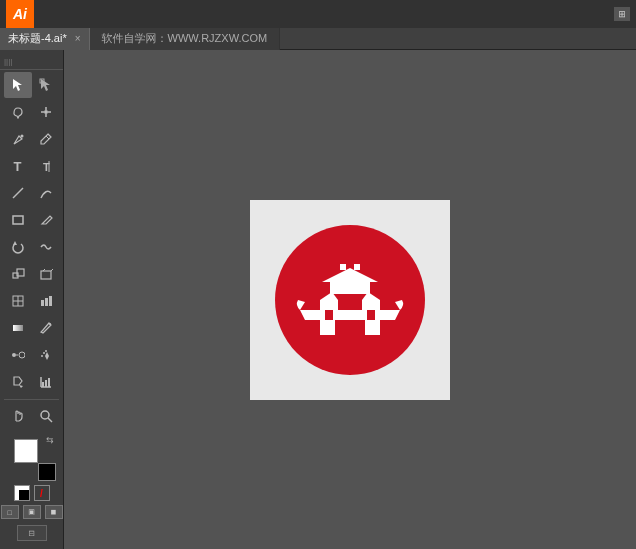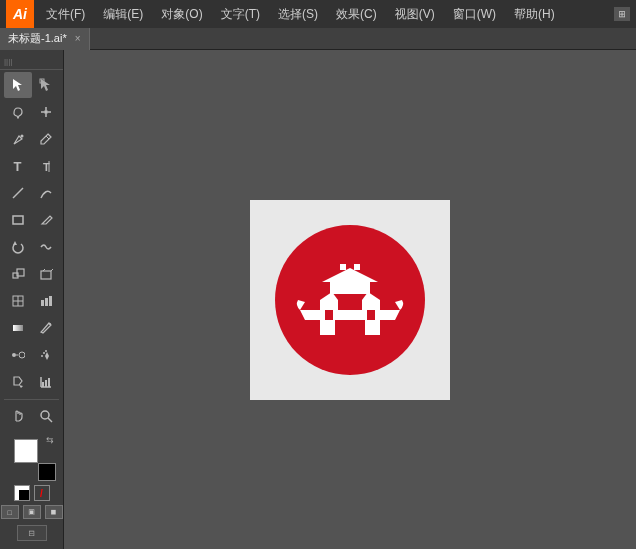--- a/index.html
+++ b/index.html
@@ -183,41 +183,33 @@
       justify-content: center;
       gap: 4px;
       margin: 2px 4px;
     }
   </style>
 </head>
 <body>
 
 <div id="title-bar">
   <div id="app-logo">Ai</div>
-  <div id="menu-bar">
-    <span class="menu-item">文件(F)</span>
-    <span class="menu-item">编辑(E)</span>
-    <span class="menu-item">对象(O)</span>
-    <span class="menu-item">文字(T)</span>
-    <span class="menu-item">选择(S)</span>
-    <span class="menu-item">效果(C)</span>
-    <span class="menu-item">视图(V)</span>
-    <span class="menu-item">窗口(W)</span>
-    <span class="menu-item">帮助(H)</span>
-  </div>
 
   <div style="display:flex;gap:2px;margin-left:auto;align-items:center;">
     <div style="width:16px;height:14px;background:#555;display:flex;align-items:center;justify-content:center;font-size:9px;cursor:pointer;">⊞</div>
   </div>
 </div>
 
 <div id="tab-bar">
   <div class="tab-active">
-    <span>未标题-1.ai*</span>
+    <span>未标题-4.ai*</span>
     <span class="tab-close">×</span>
+  </div>
+  <div class="tab-inactive">
+    <span>软件自学网：WWW.RJZXW.COM</span>
   </div>
 </div>
 
 <div id="main-area">
 
   <div id="toolbar">
 
     <div style="height:16px;background:#3c3c3c;border-bottom:1px solid #555;margin-bottom:2px;display:flex;align-items:center;padding-left:4px;">
       <span style="font-size:8px;color:#777;">||||</span>
     </div>

